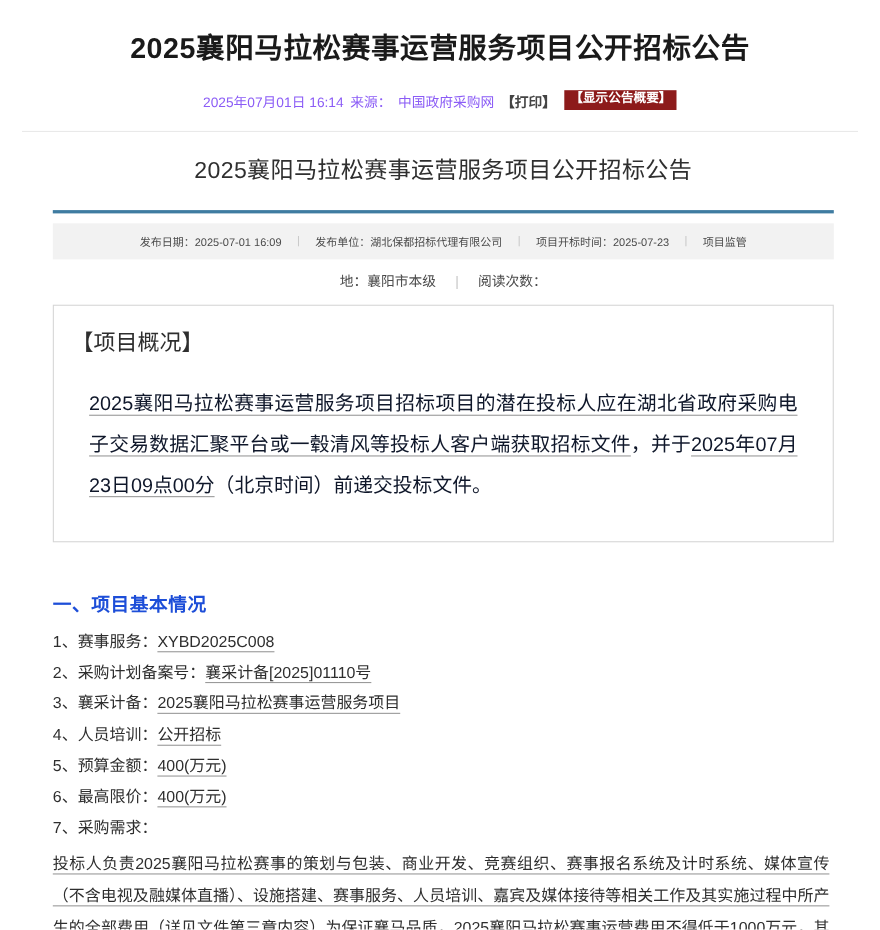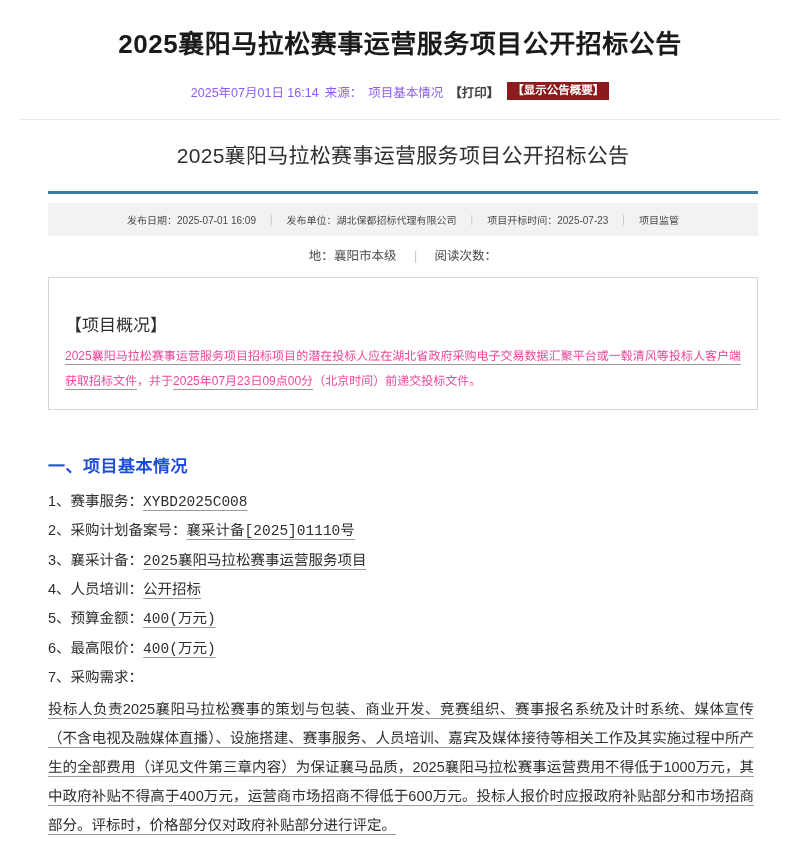--- a/index.html
+++ b/index.html
@@ -121,31 +121,30 @@
   
   .overview-box {
     width: 710px;
     box-sizing: border-box;
     border: 1px solid #d6d6d6;
     background: #ffffff;
     margin-top: 13px;
     padding: 14px 16px 16px 16px;
   }
   .overview-label {
-    font-size: 17px;
+    font-size: 20px;
     color: #2e2e2e;
     line-height: 2.05;
-    margin-top: 17px;
   }
   .overview-text {
-    font-size: 12px;
-    color: #ec4899;
+    font-size: 18px;
+    color: #0f172a;
     line-height: 2.05;
     text-align: justify;
-    margin: 0;
+    margin: 16px;
   }
   .u {
     text-decoration: underline;
     text-decoration-color: #9a9a9a;
     text-underline-offset: 4px;
     text-decoration-thickness: 1px;
   }
 
   
   .section-heading {
@@ -161,41 +160,41 @@
     padding: 0;
     list-style: none;
   }
   .item-row {
     font-size: 14.5px;
     color: #2e2e2e;
     line-height: 1.95;
     white-space: nowrap;
   }
   .item-label { color: #2e2e2e; }
-  .item-value { color: #2e2e2e; font-family: Liberation Mono, monospace; }
+  .item-value { color: #2e2e2e; }
 
   .demand-para {
     font-size: 14.5px;
     color: #2e2e2e;
     line-height: 2.0;
     text-align: justify;
     margin: 4px 0 0 0;
     width: 706px;
   }
 </style>
 </head>
 <body>
 
 <div class="page-header">
   <h1 class="page-title">2025襄阳马拉松赛事运营服务项目公开招标公告</h1>
 
   <div class="meta-line">
     <span class="meta-seg">2025年07月01日 16:14</span>
     <span class="meta-seg">来源：</span>
-    <span class="meta-seg">项目基本情况</span>
+    <span class="meta-seg">中国政府采购网</span>
     <span class="meta-print">【打印】</span>
     <span class="meta-badge">【显示公告概要】</span>
   </div>
 </div>
 
 <div class="top-divider"></div>
 
 <div class="article">
 
   <h2 class="article-title">2025襄阳马拉松赛事运营服务项目公开招标公告</h2>

